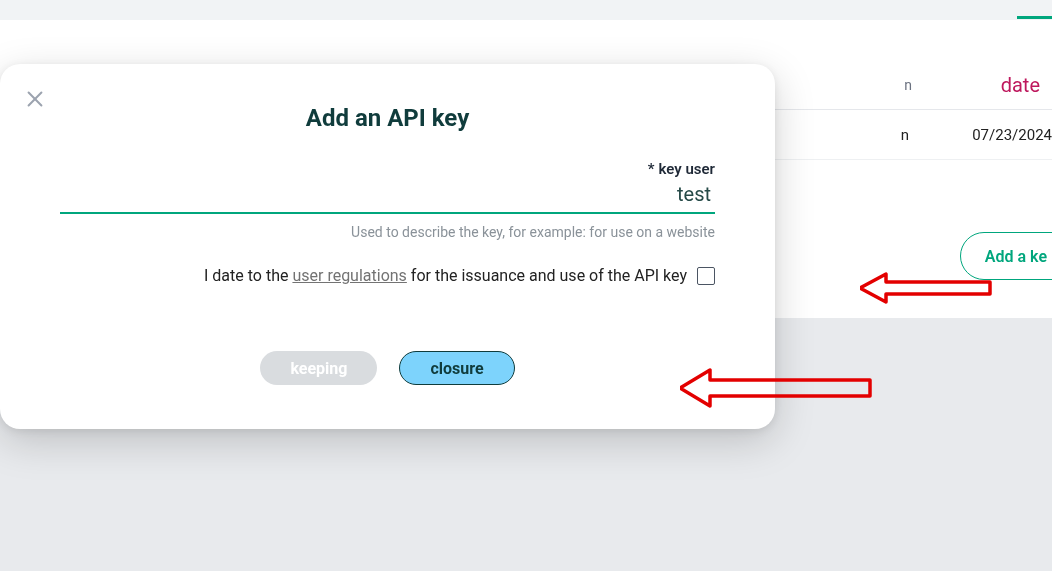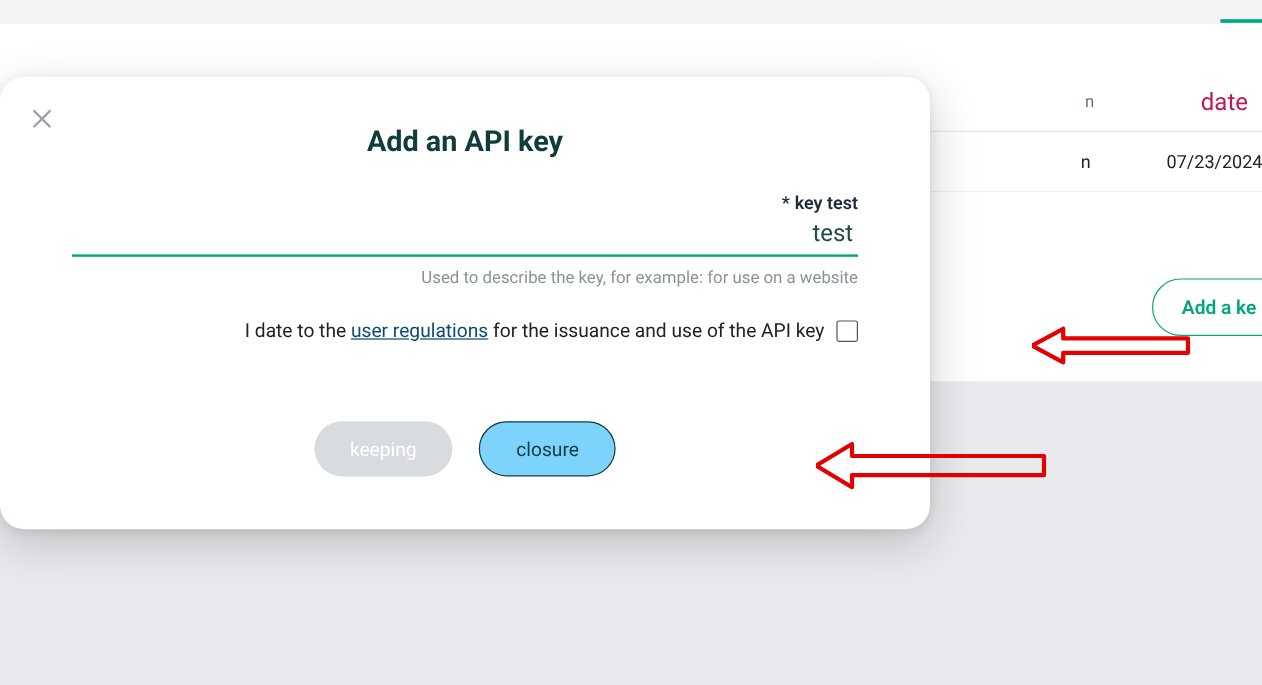--- a/index.html
+++ b/index.html
@@ -156,42 +156,42 @@
       align-items: center;
       justify-content: flex-end;
       gap: 10px;
       margin-top: 26px;
       color: #222;
       font-size: 16px;
     }
     .user-reg-link {
       text-decoration: underline;
       cursor: pointer;
-      color: #0c4a6e;
+      color: #737373;
     }
     .checkbox {
       width: 18px;
       height: 18px;
       border: 1.5px solid #4b5563;
       border-radius: 2px;
       cursor: pointer;
       flex-shrink: 0;
     }
     .modal-actions {
       display: flex;
       justify-content: center;
       gap: 22px;
       margin-top: 66px;
     }
     .btn {
-      height: 46px;
+      height: 34px;
       padding: 0 30px;
       border-radius: 23px;
       font-size: 16px;
-      font-weight: 400;
+      font-weight: 700;
       cursor: pointer;
       border: none;
     }
     .btn-disabled {
       background: #d9dcdf;
       color: #ffffff;
       cursor: not-allowed;
     }
     .btn-outline {
       background: #7dd3fc;
@@ -233,21 +233,21 @@
     <span class="close-icon">
       <svg viewBox="0 0 24 24" fill="none" stroke="currentColor" stroke-width="2.2" stroke-linecap="round">
         <line x1="5" y1="5" x2="19" y2="19"></line>
         <line x1="19" y1="5" x2="5" y2="19"></line>
       </svg>
     </span>
 
     <h2 class="modal-title">Add an API key</h2>
 
     <div class="field-label">
-      <span class="req">*</span><span>key test</span>
+      <span class="req">*</span><span>key user</span>
     </div>
 
     <input class="key-input" type="text" value="test" style="">
 
     <div class="helper-text">Used to describe the key, for example: for use on a website</div>
 
     <div class="agree-row">
       <span>
         <span>I date to the </span><span class="user-reg-link">user regulations</span><span> for the issuance and use of the API key</span>
       </span>

